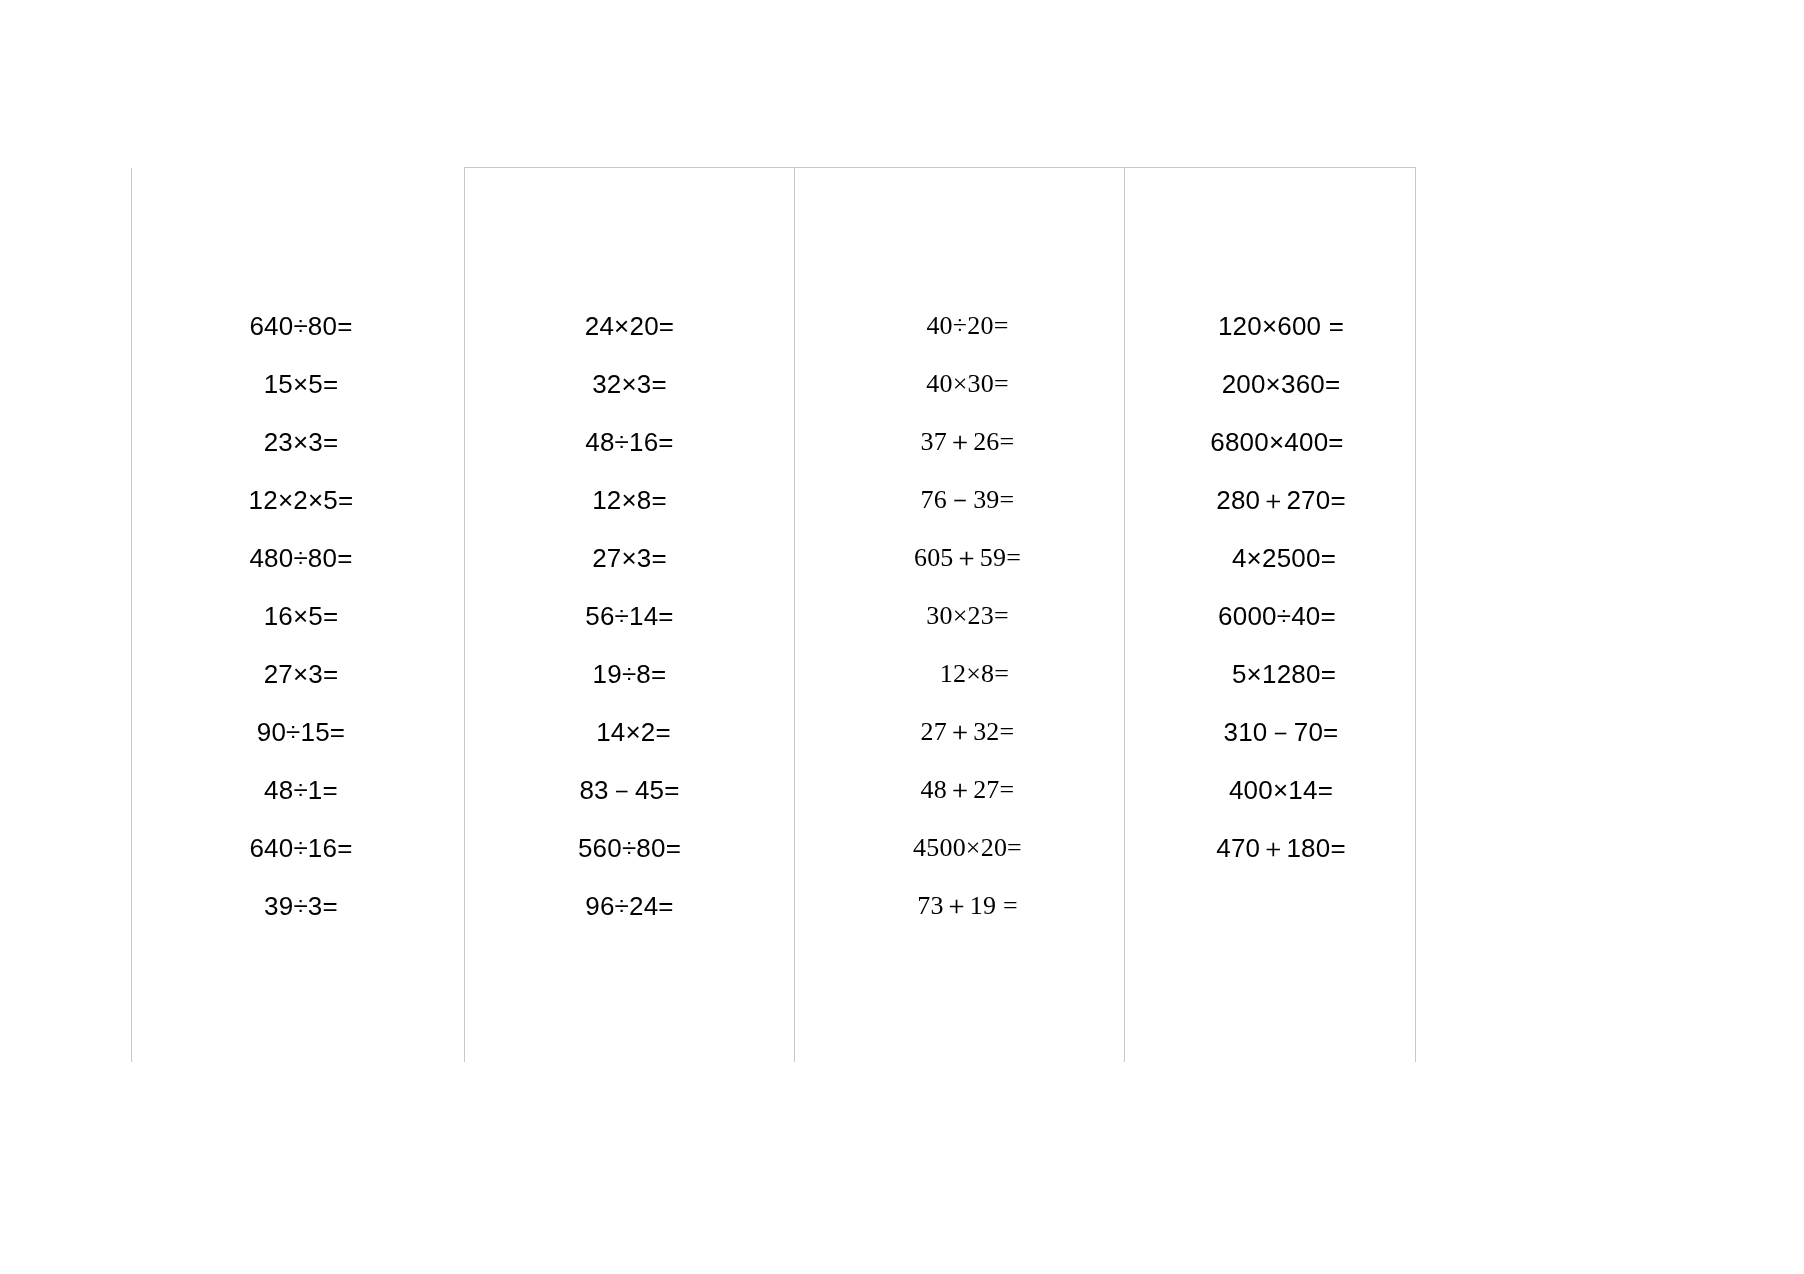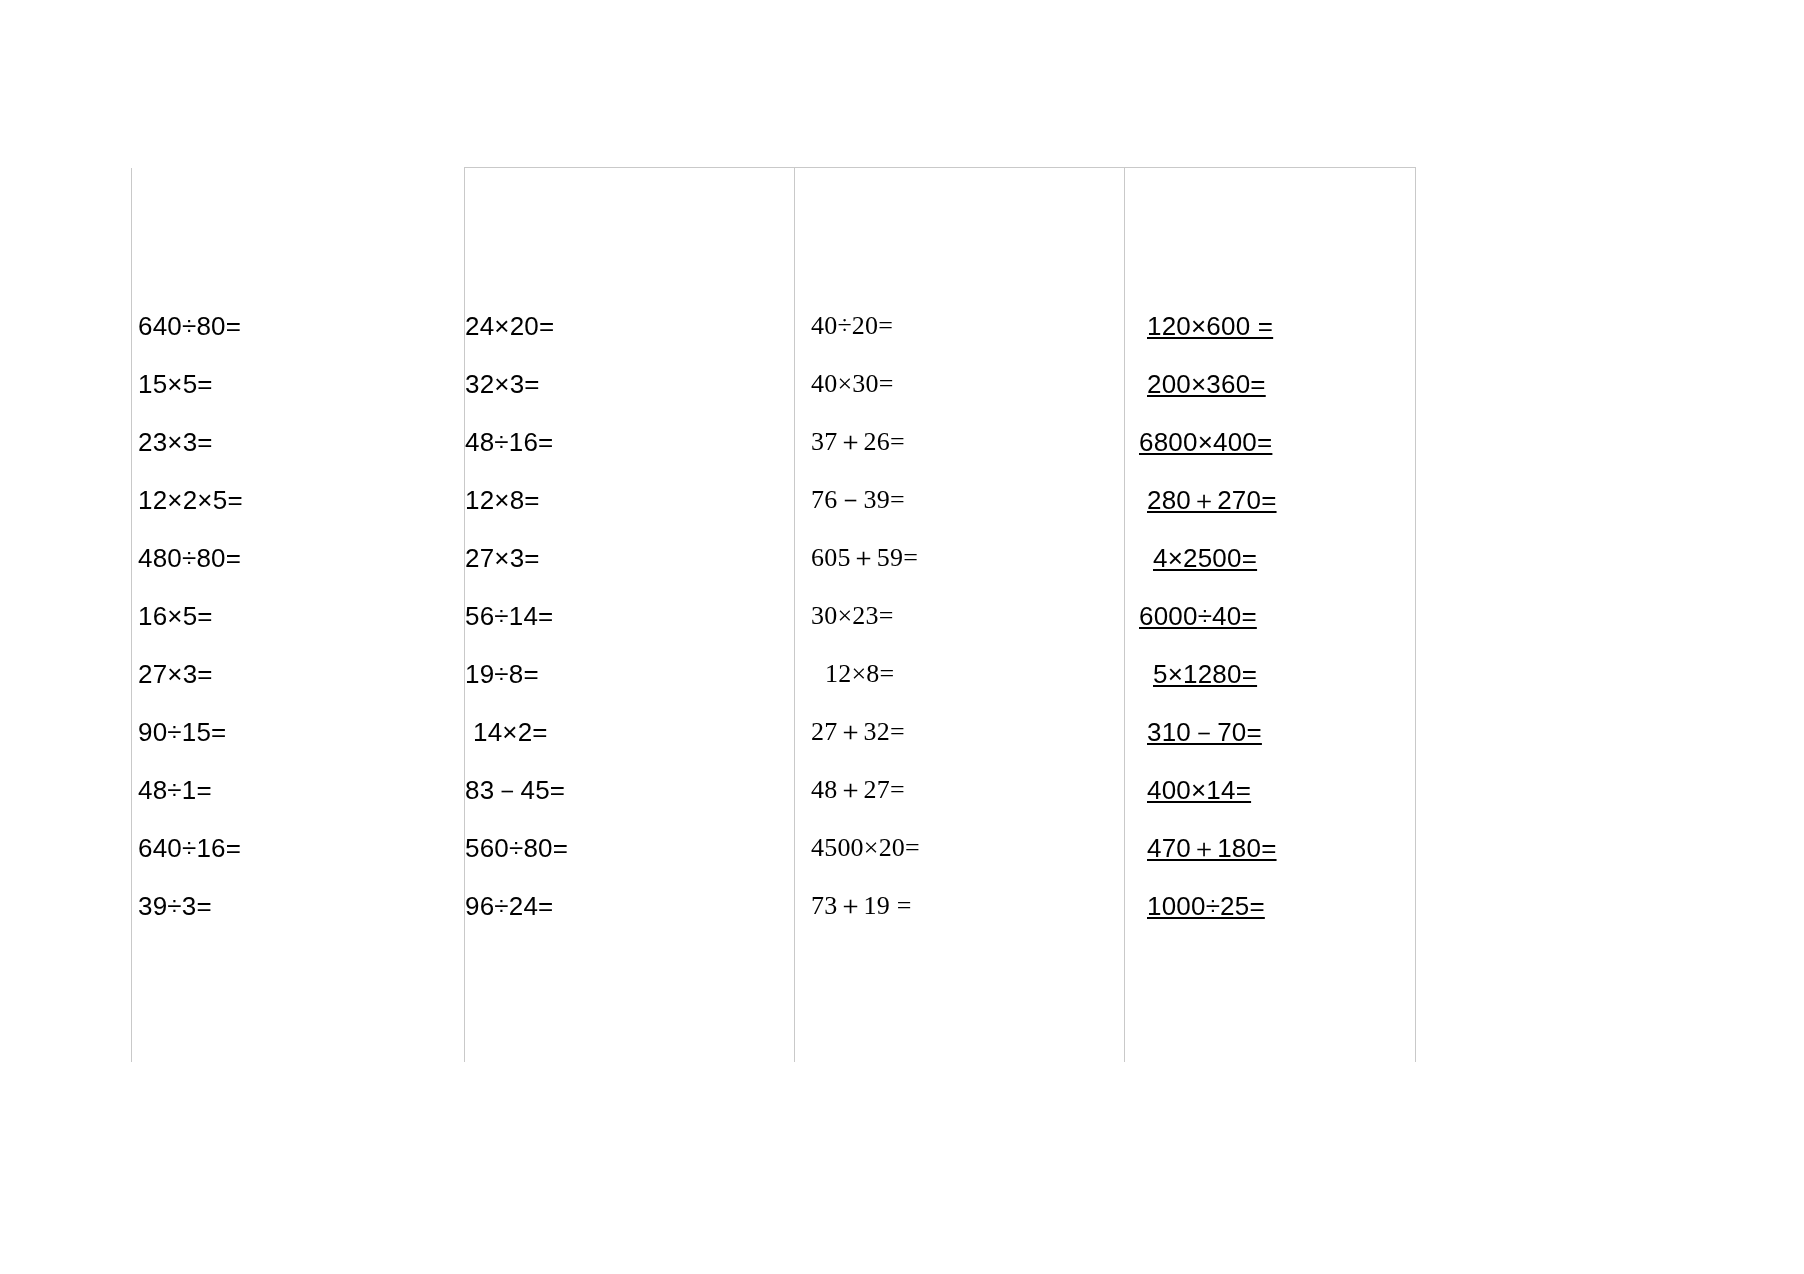--- a/index.html
+++ b/index.html
@@ -32,26 +32,27 @@
     display: flex;
     flex-direction: row;
   }
 
   .col {
     position: relative;
     box-sizing: border-box;
     display: flex;
     flex-direction: column;
     border-left: 1px solid #c9c9c9;
+    text-align: center;
   }
 
   .col-1 { width: 333px; padding-left: 6px; }
   .col-2 { width: 330px; }
   .col-3 { width: 330px; padding-left: 16px; font-family: Liberation Serif, serif; }
-  .col-4 { width: 292px; padding-left: 14px; border-right: 1px solid #c9c9c9; text-decoration: underline; }
+  .col-4 { width: 292px; padding-left: 14px; border-right: 1px solid #c9c9c9; }
 
   
   .col-2::before,
   .col-3::before,
   .col-4::before {
     content: "";
     position: absolute;
     left: -1px;
     right: -1px;
     top: -1px;
@@ -138,18 +139,17 @@
         <div class="expr indent-1">120×600 =</div>
         <div class="expr indent-1">200×360=</div>
         <div class="expr">6800×400=</div>
         <div class="expr indent-1">280＋270=</div>
         <div class="expr indent-2">4×2500=</div>
         <div class="expr">6000÷40=</div>
         <div class="expr indent-2">5×1280=</div>
         <div class="expr indent-1">310－70=</div>
         <div class="expr indent-1">400×14=</div>
         <div class="expr indent-1">470＋180=</div>
-        <div class="expr indent-1">1000÷25=</div>
       </div>
     </div>
 
   </div>
 </div>
 
 </body></html>

